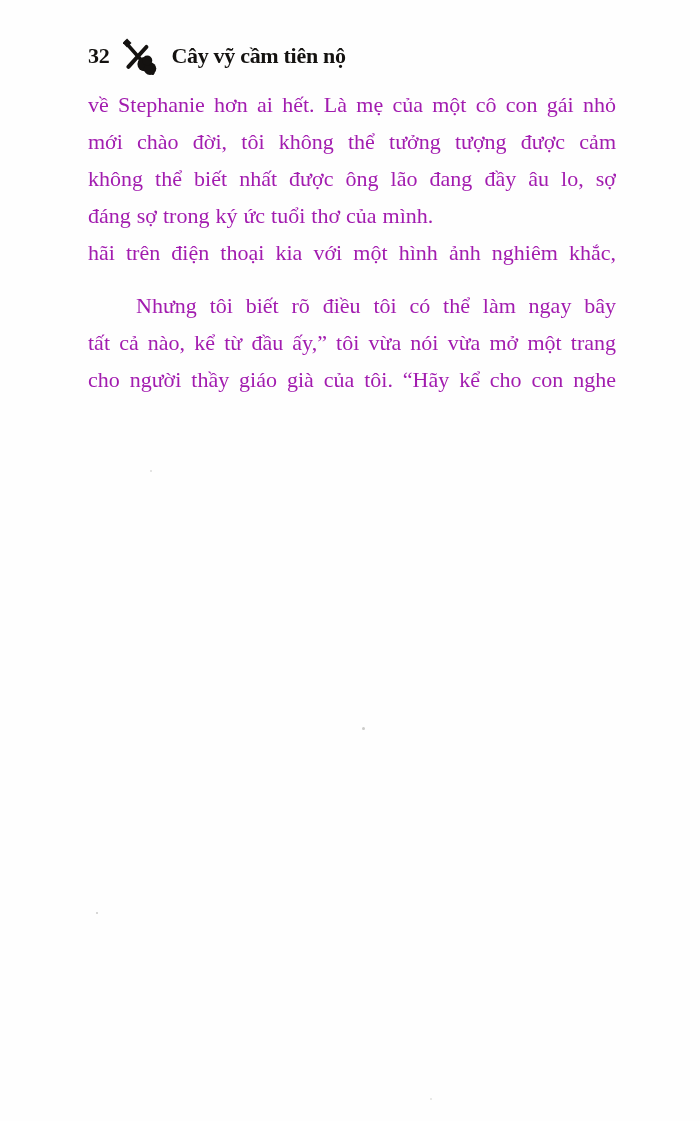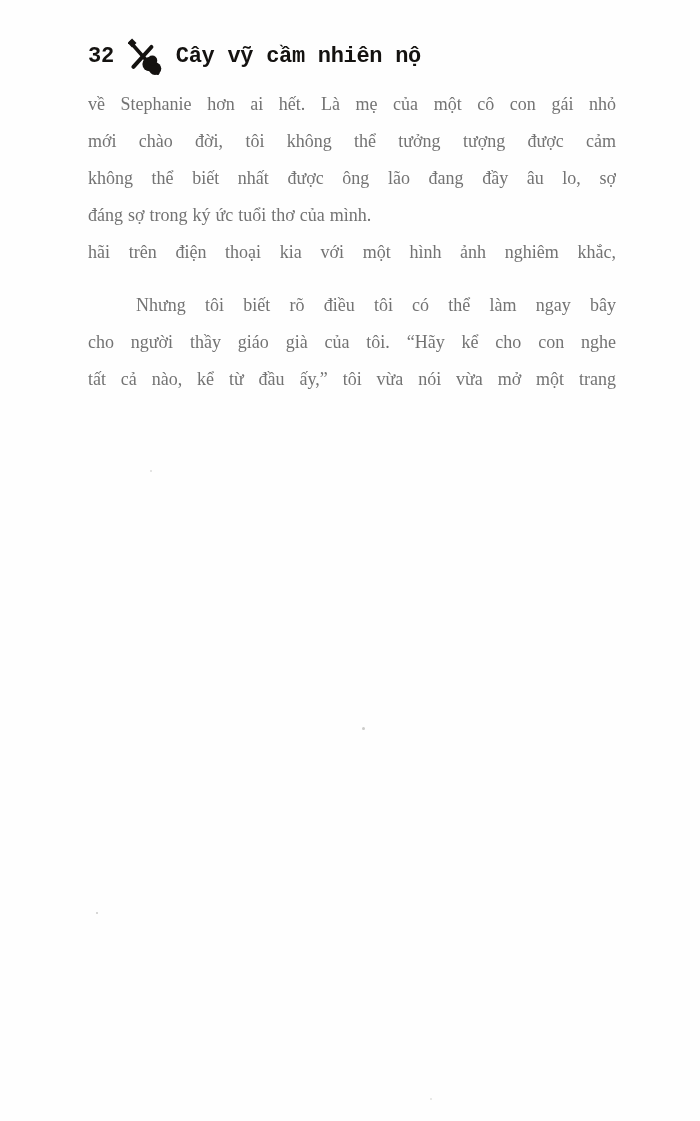--- a/index.html
+++ b/index.html
@@ -15,39 +15,39 @@
     color: #17130f;
     overflow: hidden;
   }
   
   .header {
     position: absolute;
     left: 88px; top: 36px;
     height: 40px;
     display: flex;
     align-items: center;
-    font-family: Liberation Mono, monospace;
+    font-family: Liberation Serif, serif;
     font-weight: 700;
     font-size: 22px;
     letter-spacing: -0.3px;
     color: #141210;
     text-align: center;
   }
   .page-number { margin-right: 14px; }
   .violin-icon { width: 36px; height: 40px; margin-right: 12px; }
   .running-title { white-space: nowrap; }
 
   
   .content {
     position: absolute;
     left: 88px; top: 86px;
     width: 528px;
-    font-size: 18px;
+    font-size: 22px;
     line-height: 37px;
-    color: #737373;
+    color: #a21caf;
   }
   .para { margin: 0; padding: 0; }
   .line {
     text-align: justify;
     text-align-last: justify;
     height: 37px;
     overflow: hidden;
     word-spacing: 0.5px;
   }
   .line::after { content: ""; display: inline-block; width: 100%; height: 0; }
@@ -78,35 +78,35 @@
 
       <line x1="3" y1="7" x2="33" y2="41" stroke="#141210" stroke-width="4" stroke-linecap="round"></line>
       <rect x="1" y="4" width="7" height="7" fill="#141210" transform="rotate(45 4.5 7.5)"></rect>
 
       <line x1="6" y1="34" x2="26" y2="12" stroke="#141210" stroke-width="4.5" stroke-linecap="round"></line>
 
       <circle cx="24" cy="31" r="8" fill="#141210"></circle>
       <circle cx="30" cy="36" r="7" fill="#141210"></circle>
       <circle cx="27" cy="27" r="5.5" fill="#141210"></circle>
     </svg>
-    <span class="running-title">Cây vỹ cầm nhiên nộ</span>
+    <span class="running-title">Cây vỹ cầm tiên nộ</span>
   </div>
 
   <div class="content">
     <div class="para">
       <div class="line">về Stephanie hơn ai hết. Là mẹ của một cô con gái nhỏ</div>
       <div class="line">mới chào đời, tôi không thể tưởng tượng được cảm</div>
       <div class="line">không thể biết nhất được ông lão đang đầy âu lo, sợ</div>
       <div class="line last">đáng sợ trong ký ức tuổi thơ của mình.</div>
       <div class="line">hãi trên điện thoại kia với một hình ảnh nghiêm khắc,</div>
     </div>
     <div class="para">
       <div class="line indent">Nhưng tôi biết rõ điều tôi có thể làm ngay bây</div>
+      <div class="line">tất cả nào, kể từ đầu ấy,” tôi vừa nói vừa mở một trang</div>
       <div class="line">cho người thầy giáo già của tôi. “Hãy kể cho con nghe</div>
-      <div class="line">tất cả nào, kể từ đầu ấy,” tôi vừa nói vừa mở một trang</div>
     </div>
   </div>
 
   <div class="speck s1"></div>
   <div class="speck s2"></div>
   <div class="speck s3"></div>
   <div class="speck s4"></div>
 
 </div>
 

